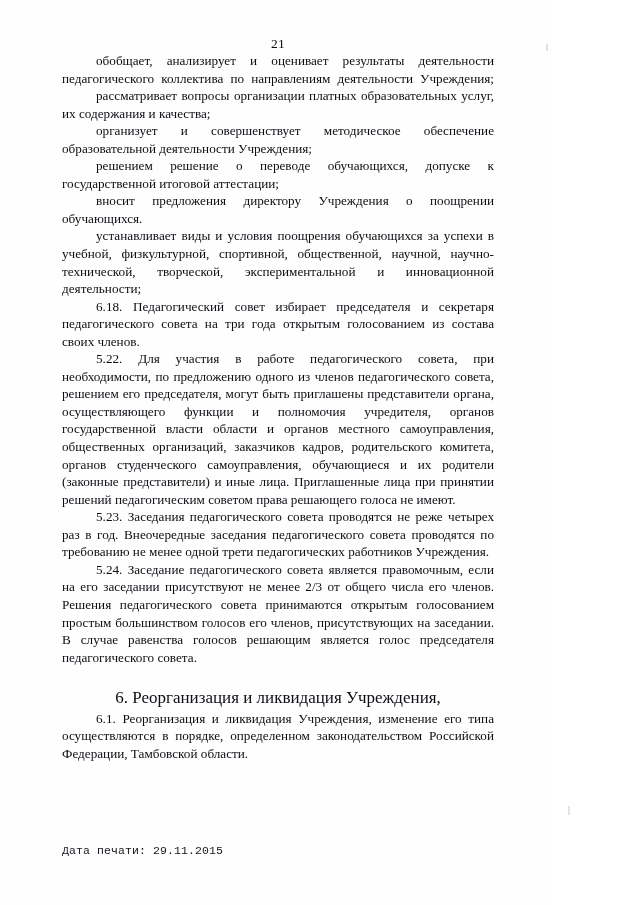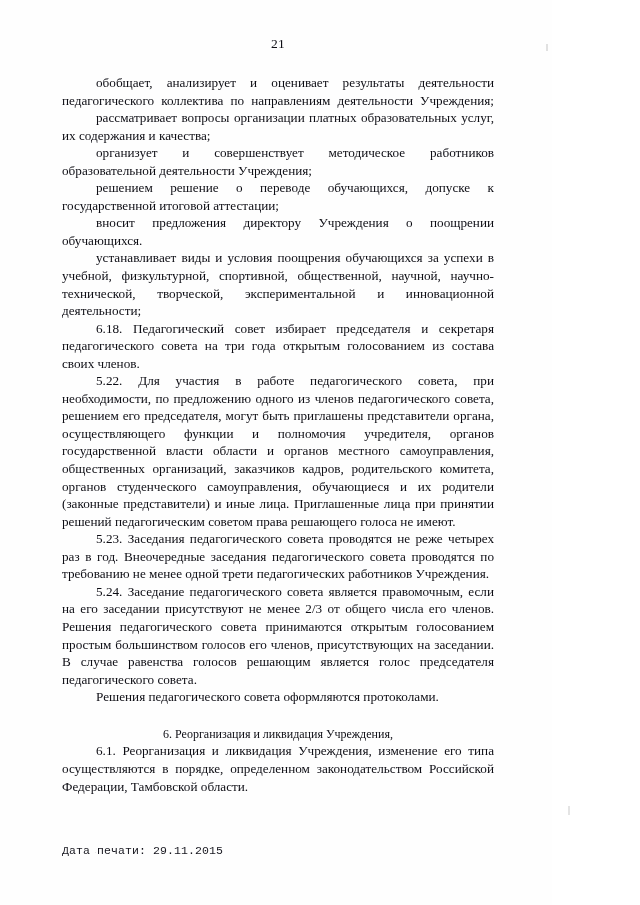--- a/index.html
+++ b/index.html
@@ -23,39 +23,38 @@
     box-sizing: border-box;
     padding: 0 58px 0 62px;
   }
   .page-number {
     text-align: center;
     font-size: 13.5px;
     padding-top: 36px;
     letter-spacing: 0.2px;
   }
   .body-text {
-    margin-top: 22px;
     font-size: 13.2px;
     line-height: 1.33;
     text-align: justify;
     text-justify: inter-word;
   }
   p.para {
     margin: 0 0 0 0;
     text-indent: 34px;
     text-align: justify;
     text-align-last: left;
   }
   p.para.last-justify {
     text-align-last: justify;
   }
   .center-head {
     margin-top: 20px;
     text-align: center;
-    font-size: 12px;
+    font-size: 17px;
     line-height: 1.4;
   }
   .center-head .l2 {
     display: block;
   }
   .gap-before {
     margin-top: 14px;
   }
   .footer-date {
     position: absolute;
@@ -81,29 +80,28 @@
 
   <div class="speck s1"></div>
   <div class="speck s2"></div>
   <div class="speck s3"></div>
 
   <div class="page-number">21</div>
 
   <div class="body-text">
     <p class="para last-justify">обобщает, анализирует и оценивает результаты деятельности педагогического коллектива по направлениям деятельности Учреждения;</p>
     <p class="para">рассматривает вопросы организации платных образовательных услуг, их содержания и качества;</p>
-    <p class="para">организует и совершенствует методическое работников образовательной деятельности Учреждения;</p>
+    <p class="para">организует и совершенствует методическое обеспечение образовательной деятельности Учреждения;</p>
     <p class="para">решением решение о переводе обучающихся, допуске к государственной итоговой аттестации;</p>
     <p class="para">вносит предложения директору Учреждения о поощрении обучающихся.</p>
     <p class="para">устанавливает виды и условия поощрения обучающихся за успехи в учебной, физкультурной, спортивной, общественной, научной, научно-технической, творческой, экспериментальной и инновационной деятельности;</p>
     <p class="para">6.18. Педагогический совет избирает председателя и секретаря педагогического совета на три года открытым голосованием из состава своих членов.</p>
     <p class="para">5.22. Для участия в работе педагогического совета, при необходимости, по предложению одного из членов педагогического совета, решением его председателя, могут быть приглашены представители органа, осуществляющего функции и полномочия учредителя, органов государственной власти области и органов местного самоуправления, общественных организаций, заказчиков кадров, родительского комитета, органов студенческого самоуправления, обучающиеся и их родители (законные представители) и иные лица. Приглашенные лица при принятии решений педагогическим советом права решающего голоса не имеют.</p>
     <p class="para">5.23. Заседания педагогического совета проводятся не реже четырех раз в год. Внеочередные заседания педагогического совета проводятся по требованию не менее одной трети педагогических работников Учреждения.</p>
     <p class="para">5.24. Заседание педагогического совета является правомочным, если на его заседании присутствуют не менее 2/3 от общего числа его членов. Решения педагогического совета принимаются открытым голосованием простым большинством голосов его членов, присутствующих на заседании. В случае равенства голосов решающим является голос председателя педагогического совета.</p>
-    <p class="para">Решения педагогического совета оформляются протоколами.</p>
 
     <div class="center-head">
       <span class="l1">6. Реорганизация и ликвидация Учреждения,</span>
     </div>
 
     <p class="para gap-before">6.1. Реорганизация и ликвидация Учреждения, изменение его типа осуществляются в порядке, определенном законодательством Российской Федерации, Тамбовской области.</p>
   </div>
 
   <div class="footer-date">Дата печати: 29.11.2015</div>
 

